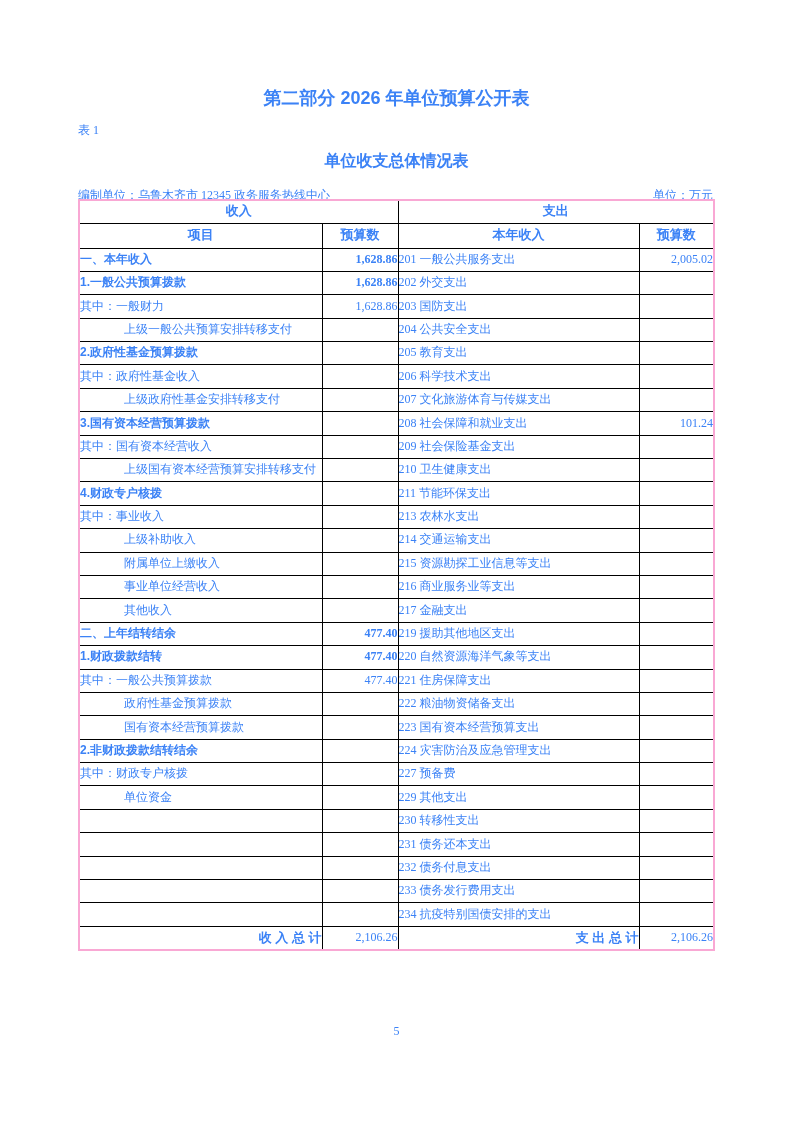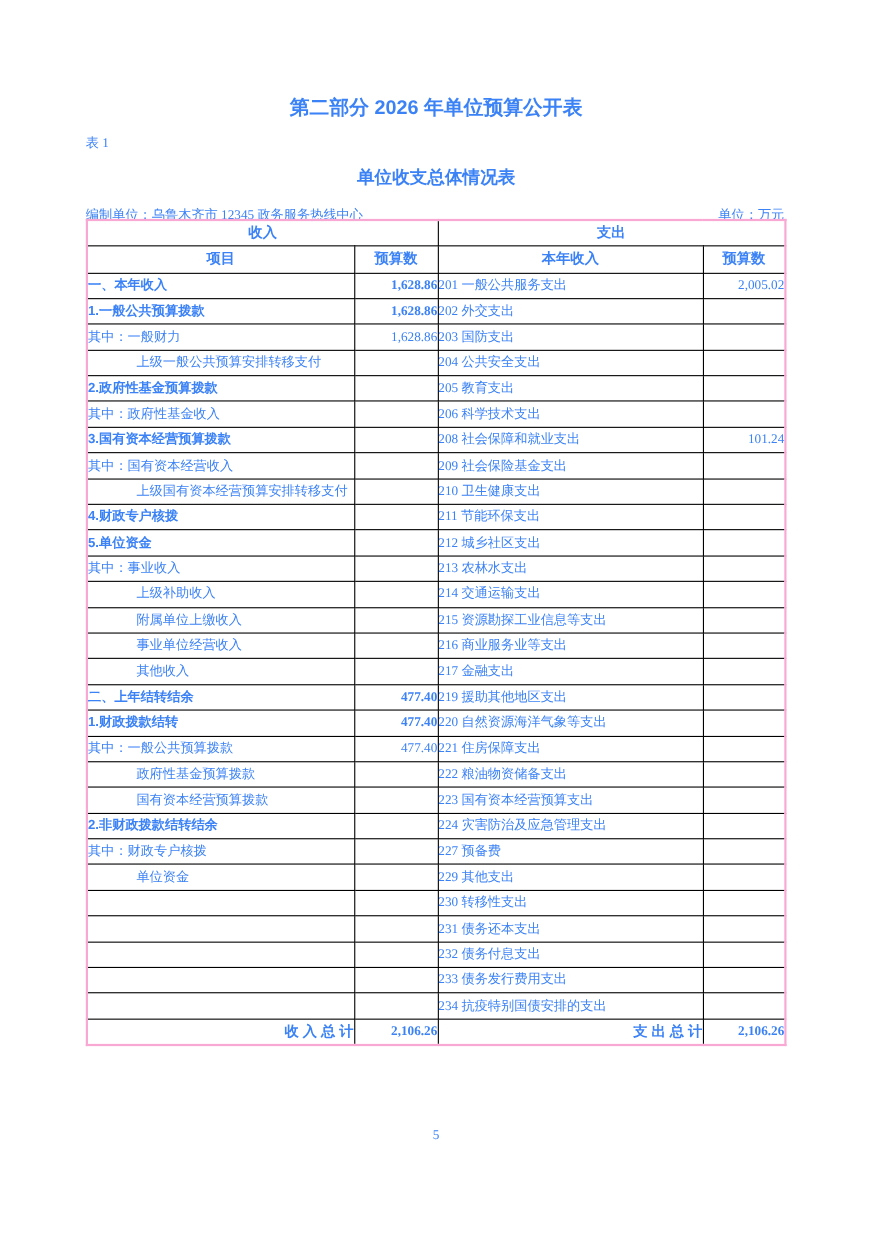--- a/index.html
+++ b/index.html
@@ -61,21 +61,21 @@
   td.c-val  { text-align: right; font-size: 12px; padding-right: 4px; }
   td.c-subj { text-align: left;  font-size: 12px; padding-left: 4px; }
   .b { font-weight: bold; font-family: "Liberation Sans", "DejaVu Sans", sans-serif; }
   td.c-val.b { font-family: "Liberation Serif", "DejaVu Serif", serif; }
   
   td.hb { border-top: 2px solid #000; border-bottom: 2px solid #000; }
   tfoot td.total-label {
     text-align: right; font-weight: bold; font-size: 13px;
     font-family: "Liberation Sans", "DejaVu Sans", sans-serif;
   }
-  tfoot td.c-val { font-weight: bold; margin-left: 32px; }
+  tfoot td.c-val { font-weight: normal; margin-left: 32px; }
   .page-number {
     position: absolute; top: 1024px; left: 0; width: 100%;
     text-align: center; font-size: 12px;
   }
 </style>
 </head>
 <body>
 
 <div class="page">
 
@@ -140,20 +140,26 @@
           <td class="c-subj">205 教育支出</td>
           <td class="c-val"></td>
         </tr>
         <tr>
           <td class="c-item">其中：政府性基金收入</td>
           <td class="c-val"></td>
           <td class="c-subj">206 科学技术支出</td>
           <td class="c-val"></td>
         </tr>
         <tr>
+          <td class="c-item ind">上级政府性基金安排转移支付</td>
+          <td class="c-val"></td>
+          <td class="c-subj">207 文化旅游体育与传媒支出</td>
+          <td class="c-val"></td>
+        </tr>
+        <tr>
           <td class="c-item b hb">3.国有资本经营预算拨款</td>
           <td class="c-val hb"></td>
           <td class="c-subj">208 社会保障和就业支出</td>
           <td class="c-val">101.24</td>
         </tr>
         <tr>
           <td class="c-item">其中：国有资本经营收入</td>
           <td class="c-val"></td>
           <td class="c-subj">209 社会保险基金支出</td>
           <td class="c-val"></td>
@@ -161,26 +167,20 @@
         <tr>
           <td class="c-item ind">上级国有资本经营预算安排转移支付</td>
           <td class="c-val"></td>
           <td class="c-subj">210 卫生健康支出</td>
           <td class="c-val"></td>
         </tr>
         <tr>
           <td class="c-item b hb">4.财政专户核拨</td>
           <td class="c-val hb"></td>
           <td class="c-subj">211 节能环保支出</td>
-          <td class="c-val"></td>
-        </tr>
-        <tr>
-          <td class="c-item b hb">5.单位资金</td>
-          <td class="c-val hb"></td>
-          <td class="c-subj">212 城乡社区支出</td>
           <td class="c-val"></td>
         </tr>
         <tr>
           <td class="c-item">其中：事业收入</td>
           <td class="c-val"></td>
           <td class="c-subj">213 农林水支出</td>
           <td class="c-val"></td>
         </tr>
         <tr>
           <td class="c-item ind">上级补助收入</td>

